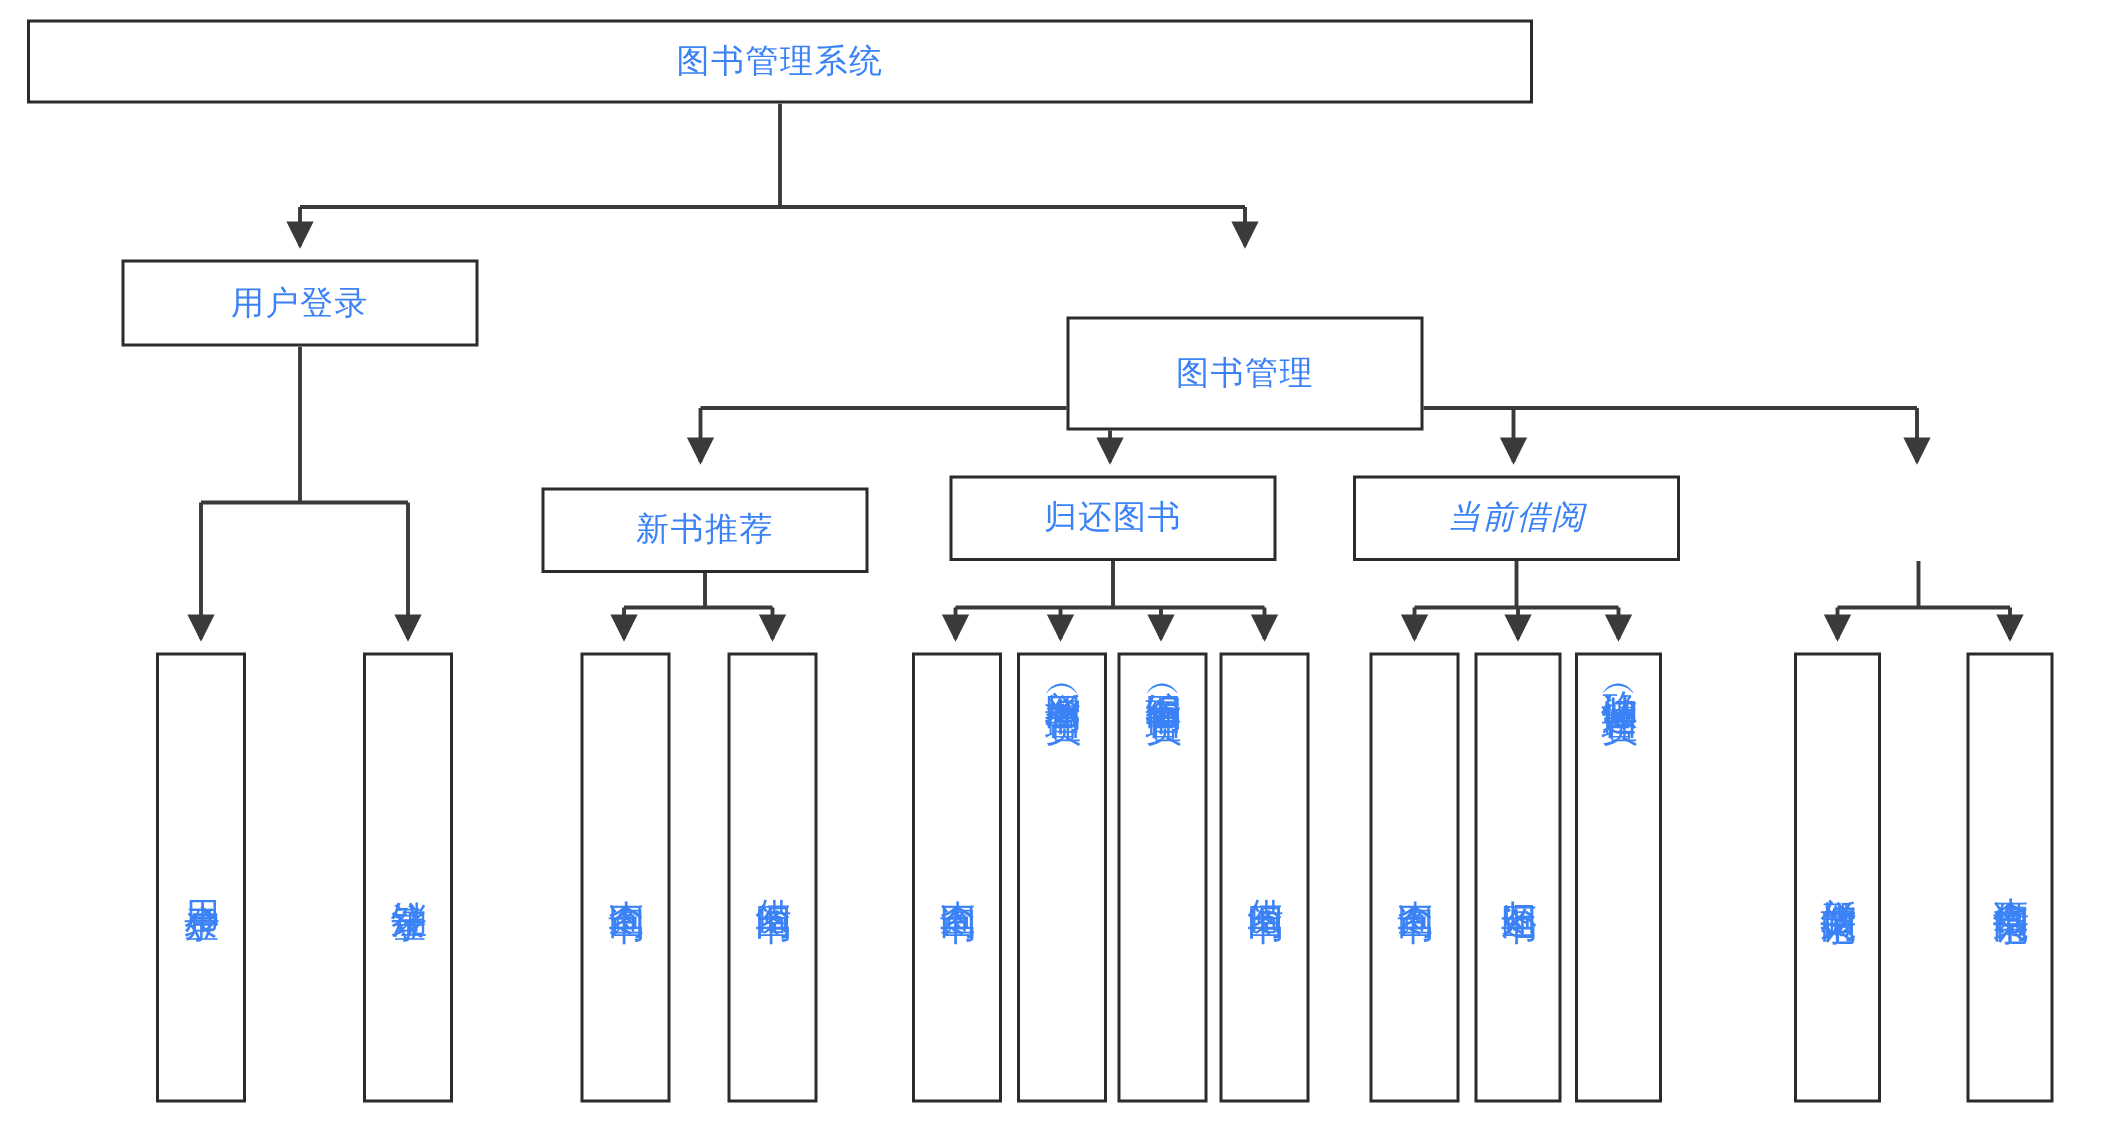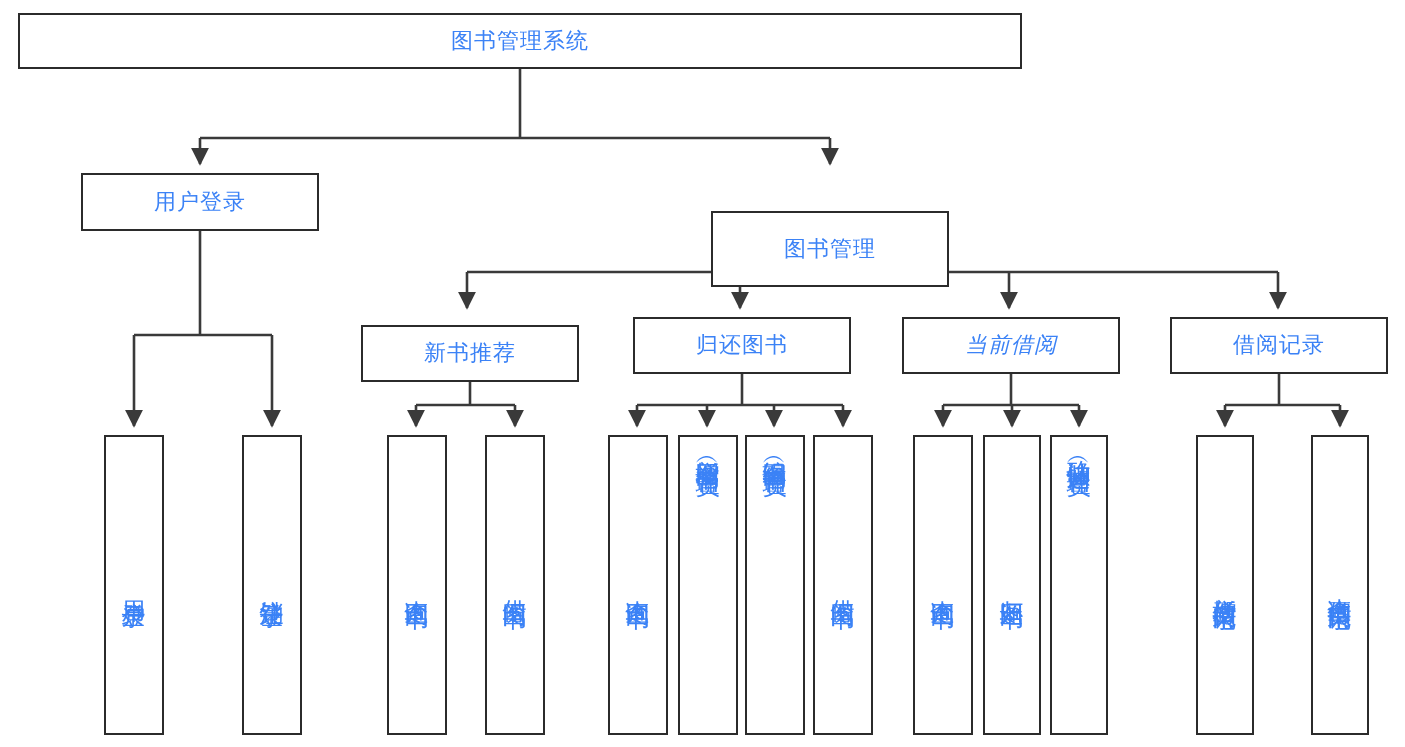--- a/index.html
+++ b/index.html
@@ -144,23 +144,20 @@
 
   <div class="node horiz" style="left:361px; top:325px; width:218px; height:57px;">
     <span class="label">新书推荐</span>
   </div>
   <div class="node horiz" style="left:633px; top:317px; width:218px; height:57px;">
     <span class="label">归还图书</span>
   </div>
   <div class="node horiz" style="left:902px; top:317px; width:218px; height:57px;font-style:italic;">
     <span class="label">当前借阅</span>
   </div>
-  <div class="node horiz" style="left:1170px; top:317px; width:218px; height:57px;">
-    <span class="label">借阅记录</span>
-  </div>
 
   <div class="node vert" style="left:104px; top:435px; width:60px; height:300px;">
     <div class="vwrap">
       <span class="label">用户登录</span>
     </div>
   </div>
   <div class="node vert" style="left:242px; top:435px; width:60px; height:300px;">
     <div class="vwrap">
       <span class="label">注销登录</span>
     </div>

